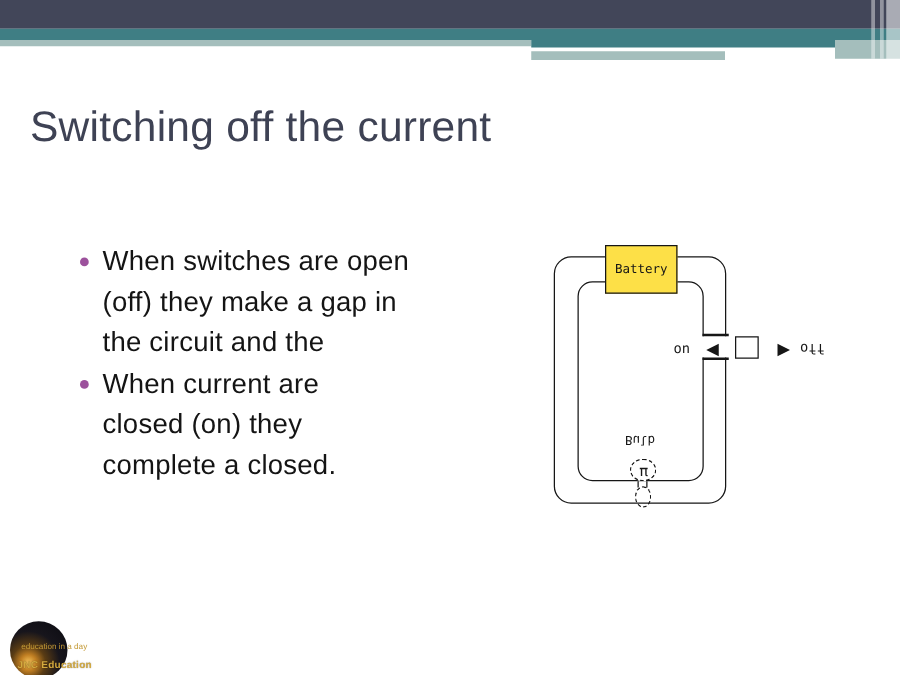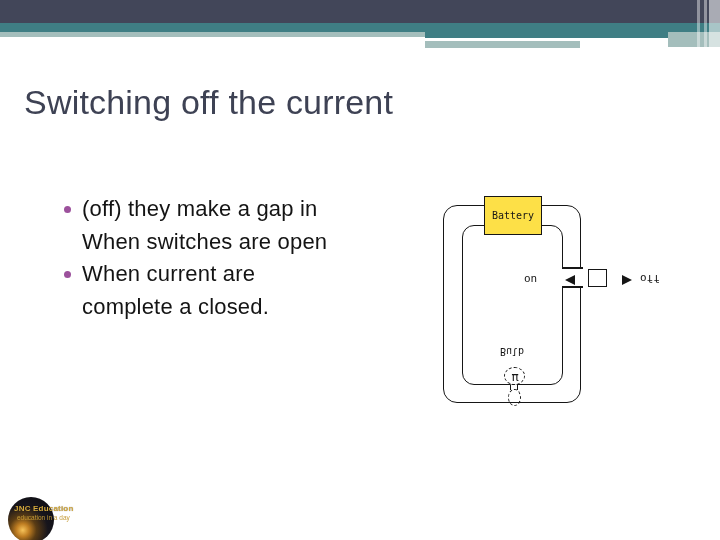--- a/index.html
+++ b/index.html
@@ -44,41 +44,41 @@
     font-family:"DejaVu Sans Mono", monospace; font-size:10px; color:#161616;
   }
   .gap-mask { position:absolute; left:556px; top:269px; width:30px; height:17px; background:#fff; }
   .wire-cap { position:absolute; width:21px; height:1.5px; background:#161616; }
   .cap-top { left:562px; top:267px; }
   .cap-bottom { left:562px; top:286px; }
   .diag-label {
     position:absolute; font-family:"DejaVu Sans Mono", monospace;
     font-size:11px; color:#161616; white-space:nowrap;
   }
-  .on-label  { left:524px; top:272px; width:28px; }
+  .on-label  { left:524px; top:272px; width:28px; text-align:right; }
   .off-label { left:640px; top:272px; transform:scaleY(-1); }
   .bulb-label{ left:500px; top:346px; font-size:10px; transform:scaleY(-1); }
   .tri { position:absolute; width:0; height:0; border-top:5px solid transparent; border-bottom:5px solid transparent; }
   .tri-left  { left:565px; top:275px; border-right:10px solid #161616; }
   .tri-right { left:622px; top:275px; border-left:10px solid #161616; }
   .switch-box { position:absolute; left:588px; top:269px; width:19px; height:18px; background:#fff; border:1.5px solid #161616; }
   .bulb-circle { position:absolute; left:504px; top:367px; width:21px; height:18px; border:1px dashed #161616; border-radius:50%; background:#fff; }
   .bulb-filament {
     position:absolute; left:509px; top:370px; width:12px;
     font-family:"DejaVu Sans", sans-serif; font-size:12px; color:#161616; text-align:center;
   }
   .bulb-connector { position:absolute; left:510px; top:385px; width:8px; height:5px; border-left:1px dashed #161616; border-right:1px dashed #161616; }
   .bulb-ellipse { position:absolute; left:508px; top:389px; width:13px; height:17px; border:1px dashed #161616; border-radius:50%; }
   
   .logo-circle {
     position:absolute; left:8px; top:497px; width:46px; height:46px; border-radius:50%;
     background:radial-gradient(circle at 32% 72%, #f6c35a 0%, #c07e22 14%, #5a3c14 30%, #17151c 55%, #0a0a10 100%);
   }
   .logo-text {
-    position:absolute; left:14px; top:504px;
+    position:absolute; left:14px; top:527px;
     font-size:8px; font-weight:bold; color:#d3a93e; white-space:nowrap;
     text-shadow:0 0 1px rgba(0,0,0,0.5); letter-spacing:0.2px;
   }
   .logo-tagline {
     position:absolute; left:17px; top:514px;
     font-size:6.5px; color:#c49a36; white-space:nowrap; filter:blur(0.4px);
   }
 </style>
 </head>
 <body>
@@ -94,28 +94,30 @@
   <div class="abs v-stripe-1"></div>
   <div class="abs v-stripe-2"></div>
   <div class="abs v-col"></div>
 
   <h1 class="abs title">Switching off the current</h1>
 
   <div class="abs bullets">
     <div class="bullet-item">
       <span class="bullet-dot"></span>
       <div class="bullet-lines">
+        <div>When switches are open</div>
         <div>(off) they make a gap in</div>
-        <div>When switches are open</div>
+        <div>the circuit and the</div>
       </div>
     </div>
     <div class="bullet-item">
       <span class="bullet-dot"></span>
       <div class="bullet-lines">
         <div>When current are</div>
+        <div>closed (on) they</div>
         <div>complete a closed.</div>
       </div>
     </div>
   </div>
 
   <div class="abs diagram">
     <div class="wire outer-wire"></div>
     <div class="wire inner-wire"></div>
 
     <div class="battery-box">

